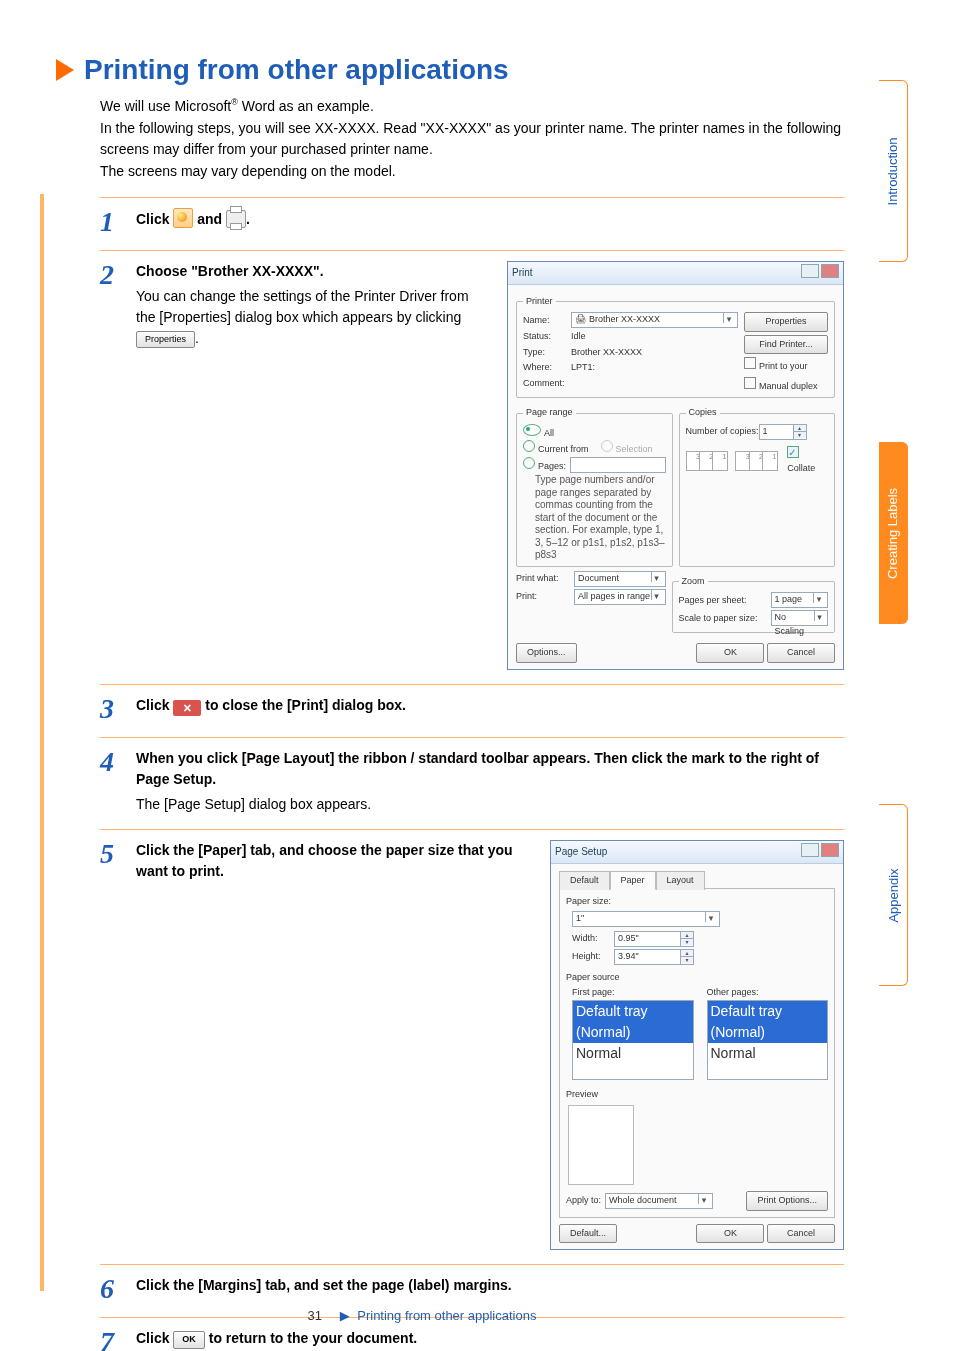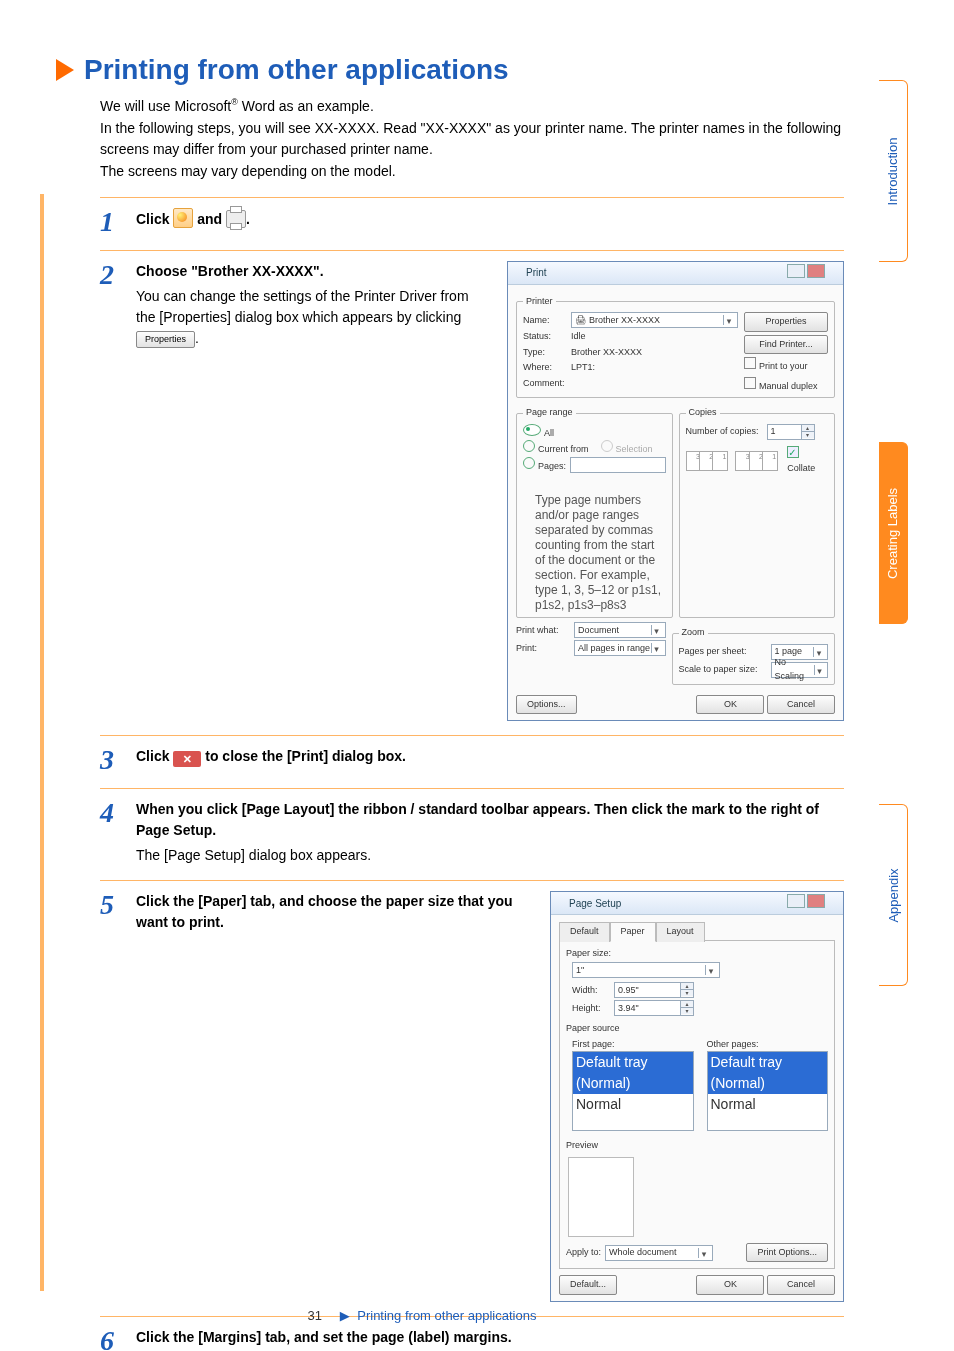--- a/index.html
+++ b/index.html
@@ -24,45 +24,45 @@
   .row .txt{flex:1}
   .ic{display:inline-block;vertical-align:-4px}
   .ic-office{width:18px;height:18px;border:1px solid #e6a23c;background:linear-gradient(#ffe9c7,#ffcf86);border-radius:2px;position:relative}
   .ic-office:after{content:"";position:absolute;left:3px;top:3px;width:10px;height:10px;border-radius:50%;background:radial-gradient(circle at 30% 30%,#fff176,#f57f17)}
   .ic-print{width:18px;height:16px;border:1px solid #999;background:#eee;border-radius:2px;position:relative}
   .ic-print:before{content:"";position:absolute;left:3px;top:-5px;width:10px;height:5px;border:1px solid #999;background:#fff}
   .ic-print:after{content:"";position:absolute;left:3px;bottom:-3px;width:10px;height:5px;border:1px solid #999;background:#fff}
   .btn-img{display:inline-block;border:1px solid #888;background:linear-gradient(#fdfdfd,#e2e2e2);font-size:9px;padding:1px 8px;border-radius:2px;vertical-align:1px}
   .btn-close{display:inline-block;width:28px;height:16px;background:#d9534f;color:#fff;text-align:center;font-size:11px;line-height:16px;border-radius:2px;vertical-align:-2px}
   .dlg{border:1px solid #6a8bb8;background:#fafafa;font-size:9px;color:#333}
-  .dlg .titlebar{background:linear-gradient(#f5f9ff,#dbe7f6);border-bottom:1px solid #bcd;padding:2px 18px;display:flex;justify-content:space-between;align-items:center;font-size:10px;color:#245}
+  .dlg .titlebar{background:linear-gradient(#f5f9ff,#dbe7f6);border-bottom:1px solid #bcd;padding:2px 4px;display:flex;justify-content:space-between;align-items:center;font-size:10px;color:#245}
   .dlg .titlebar .wbtns span{display:inline-block;width:16px;height:12px;border:1px solid #8aa;margin-left:2px;background:#e9eff7}
   .dlg .titlebar .wbtns span.x{background:#e08080}
   .dlg .content{padding:6px 8px}
   fieldset.fs{border:1px solid #bbb;border-radius:2px;margin:4px 0;padding:4px 6px}
   fieldset.fs legend{font-size:9px;padding:0 3px;color:#333}
   .fld{display:grid;grid-template-columns:48px 1fr;row-gap:6px;align-items:center;margin-bottom:2px}
   .fld label{color:#333}
-  .sel,.inp{border:1px solid #9ab;background:#fff;height:14px;padding:0 3px;font-size:9px;display:flex;align-items:center;justify-content:space-between}
+  .sel,.inp{border:1px solid #9ab;background:#fff;height:14px;padding:0 3px;font-size:9px;display:flex;justify-content:space-between}
   .sel .ar{width:10px;height:10px;border-left:1px solid #9ab;text-align:center;color:#555}
   .btn{border:1px solid #888;background:linear-gradient(#fdfdfd,#e2e2e2);font-size:9px;padding:2px 10px;border-radius:2px;display:inline-block;text-align:center}
   .chk{display:inline-block;width:10px;height:10px;border:1px solid #5a7;background:#eef;margin-right:3px;position:relative}
   .chk.ck:after{content:"✓";position:absolute;left:0;top:-2px;font-size:10px;color:#2a6}
   .chkempty{display:inline-block;width:10px;height:10px;border:1px solid #888;margin-right:3px}
   .radio{display:inline-block;width:10px;height:10px;border:1px solid #5a7;border-radius:50%;margin-right:3px;position:relative}
   .radio.sel:after{content:"";position:absolute;left:2px;top:2px;width:4px;height:4px;background:#2a6;border-radius:50%}
   .footer{position:absolute;bottom:28px;left:0;right:110px;text-align:center;font-size:13px}
   .footer .pg{color:#333;margin-right:14px}
   .footer .arw{color:#1e5db8;margin-right:4px}
   .footer .lnk{color:#1e5db8}
   .left-bar{position:absolute;left:40px;top:194px;bottom:60px;width:4px;background:#ffb566}
   .dlg1{width:335px}
   .dlg1 .two{display:flex;gap:6px}
   .dlg1 .col{flex:1}
-  .hint{font-size:12px;color:#555;line-height:1.25;margin-top:20px;padding-left:12px}
+  .hint{font-size:10px;color:#555;line-height:1.25;margin-top:1px;padding-left:12px}
   .collate{display:flex;align-items:center;gap:3px;margin-top:6px}
   .collate .pgicon{width:14px;height:18px;border:1px solid #aaa;background:#fff;position:relative;font-size:7px;text-align:right;padding-right:1px;color:#888}
   .dlg2{width:292px}
   .dlg2 .tabs{display:flex;gap:0;margin-bottom:-1px}
   .dlg2 .tab{border:1px solid #bbb;border-bottom:none;padding:2px 10px;font-size:9px;background:#eee;position:relative;top:1px}
   .dlg2 .tab.act{background:#fafafa;border-bottom:1px solid #fafafa;z-index:1}
   .dlg2 .panel{border:1px solid #bbb;padding:6px}
   .listbox{border:1px solid #9ab;background:#fff;height:78px;font-size:14px;overflow:hidden}
   .listbox .selrow{background:#2b6cd4;color:#fff;padding:0 3px}
   .listbox .row2{padding:0 3px}
@@ -174,21 +174,21 @@
                   <span style="color:#aaa"><span class="radio" style="border-color:#ccc"></span><span>Selection</span></span>
                 </div>
                 <div style="display:flex;gap:4px;align-items:center">
                     <span><span class="radio"></span><span>Pages:</span></span>
                     <span class="inp" style="flex:1"></span>
                   </div>
                 <div class="hint">Type page numbers and/or page ranges separated by commas counting from the start of the document or the section. For example, type 1, 3, 5–12 or p1s1, p1s2, p1s3–p8s3</div>
               </fieldset>
               <fieldset class="fs col">
                   <legend>Copies</legend>
-                <div style="display:flex;align-items:center;gap:8px">
+                <div style="display:flex;align-items:center;gap:0">
                   <span>Number of copies:</span>
                   <span class="spin" style="width:48px">
                       <span class="inp">1</span>
                       <span class="ar2">
                         <span>▴</span>
                         <span>▾</span>
                       </span>
                     </span>
                 </div>
                 <div class="collate">

